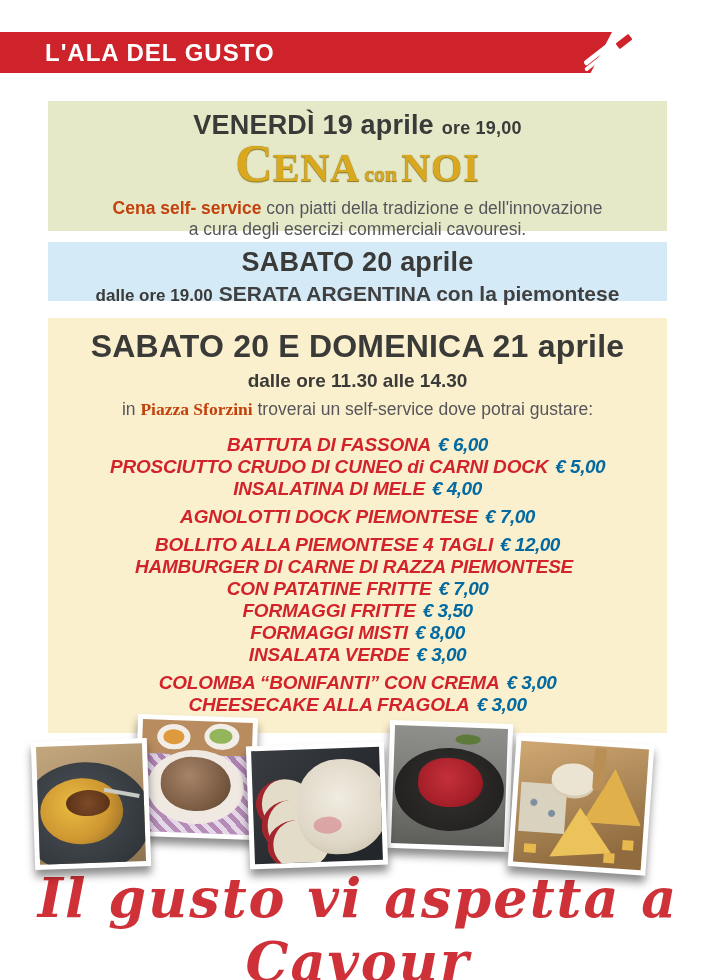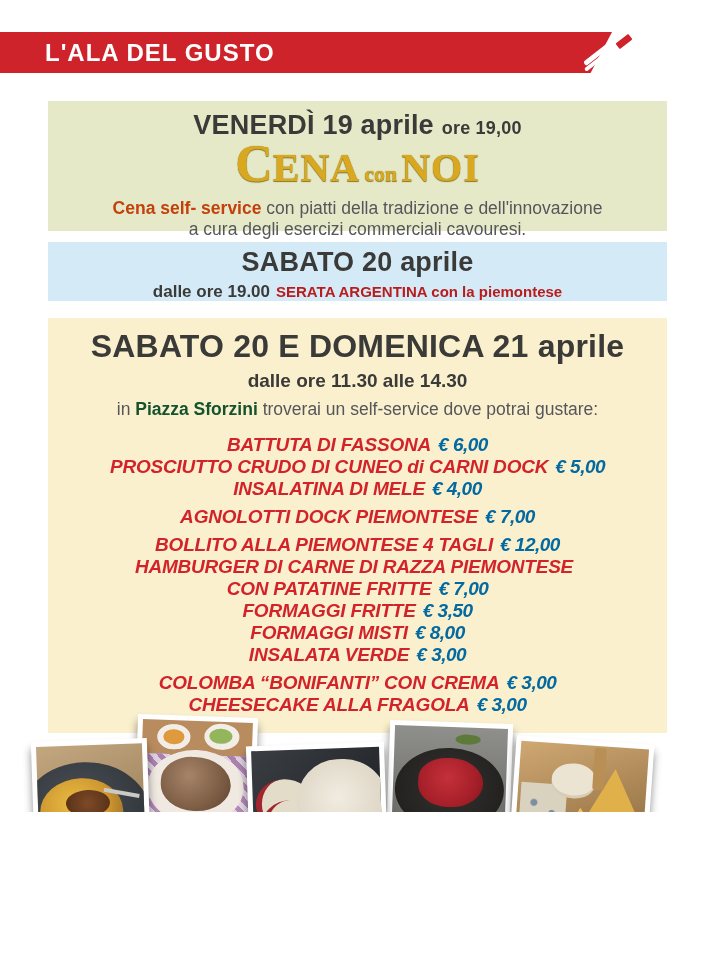--- a/index.html
+++ b/index.html
@@ -1,16 +1,16 @@
 <!DOCTYPE html>
 <html><head>
 <meta charset="utf-8">
 <style>
   html,body{margin:0;padding:0;background:#ffffff;}
-  .page{position:relative;width:716px;height:812px;background:#ffffff;overflow:hidden;
+  .page{position:relative;width:716px;height:980px;background:#ffffff;overflow:hidden;
         font-family:"Liberation Sans",sans-serif;}
 
   
   .banner{position:absolute;left:0;top:32px;width:612px;height:41px;background:#cf232b;
           clip-path:polygon(0 0,100% 0,96.5% 100%,0 100%);}
   .banner-title{position:absolute;left:45px;top:7px;color:#ffffff;font-size:24px;font-weight:bold;
                 letter-spacing:1px;}
   .brush{position:absolute;left:578px;top:32px;width:60px;height:41px;pointer-events:none;}
   .brush .slash{position:absolute;background:#ffffff;transform:rotate(-38deg);border-radius:2px;}
   .brush .s1{width:44px;height:5px;left:2px;top:16px;}
@@ -36,25 +36,25 @@
   .cena-logo .c-big{font-size:52px;}
   .cena-logo .c-caps{font-size:40px;letter-spacing:1px;}
   .cena-logo .c-small{font-size:22px;margin:0 4px;}
 
   .desc{font-size:17.5px;color:#56565a;line-height:21px;}
   .desc b{color:#c2410c;}
   .green .desc:first-of-type{margin-top:6px;}
 
   .sat-line{margin-top:4px;}
   .sat-time{font-size:17px;font-weight:bold;color:#3a3a38;}
-  .sat-highlight{font-size:15px;font-weight:bold;color:#b91c1c;margin-left:6px;}
+  .sat-highlight{font-size:21px;font-weight:bold;color:#404040;margin-left:6px;}
 
   .w-time{font-size:19px;font-weight:bold;color:#3a3a38;margin-top:5px;}
   .w-intro{font-size:17.5px;color:#56565a;margin-top:7px;}
-  .w-intro b{color:#14532d;}
+  .w-intro b{color:#c2410c;font-family:Liberation Serif, serif;}
 
   
   .menu{margin-top:14px;font-style:italic;font-weight:bold;}
   .menu-line{font-size:19px;line-height:22px;white-space:nowrap;}
   .menu-line.group-start{margin-top:6px;}
   .m-label{color:#d2232b;letter-spacing:-0.2px;}
   .m-price{color:#0369a1;margin-left:7px;letter-spacing:-0.5px;}
 
   
   .photo{position:absolute;background:#ffffff;padding:5px;box-shadow:0 7px 9px rgba(0,0,0,0.45);}

